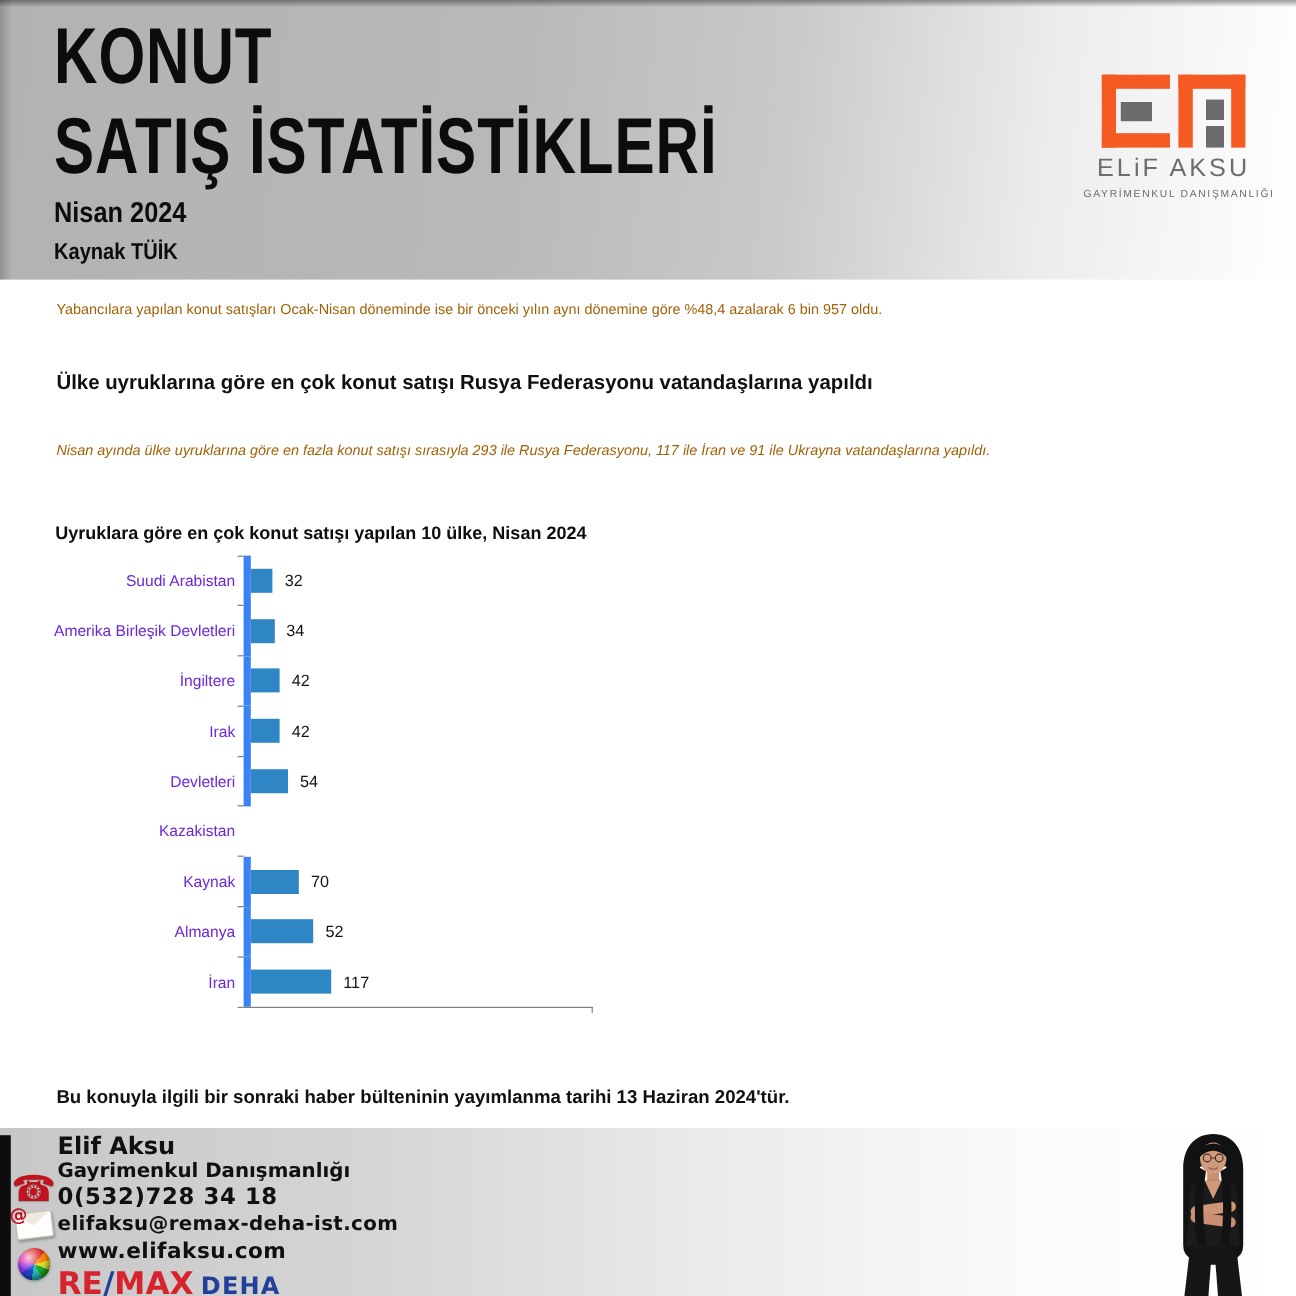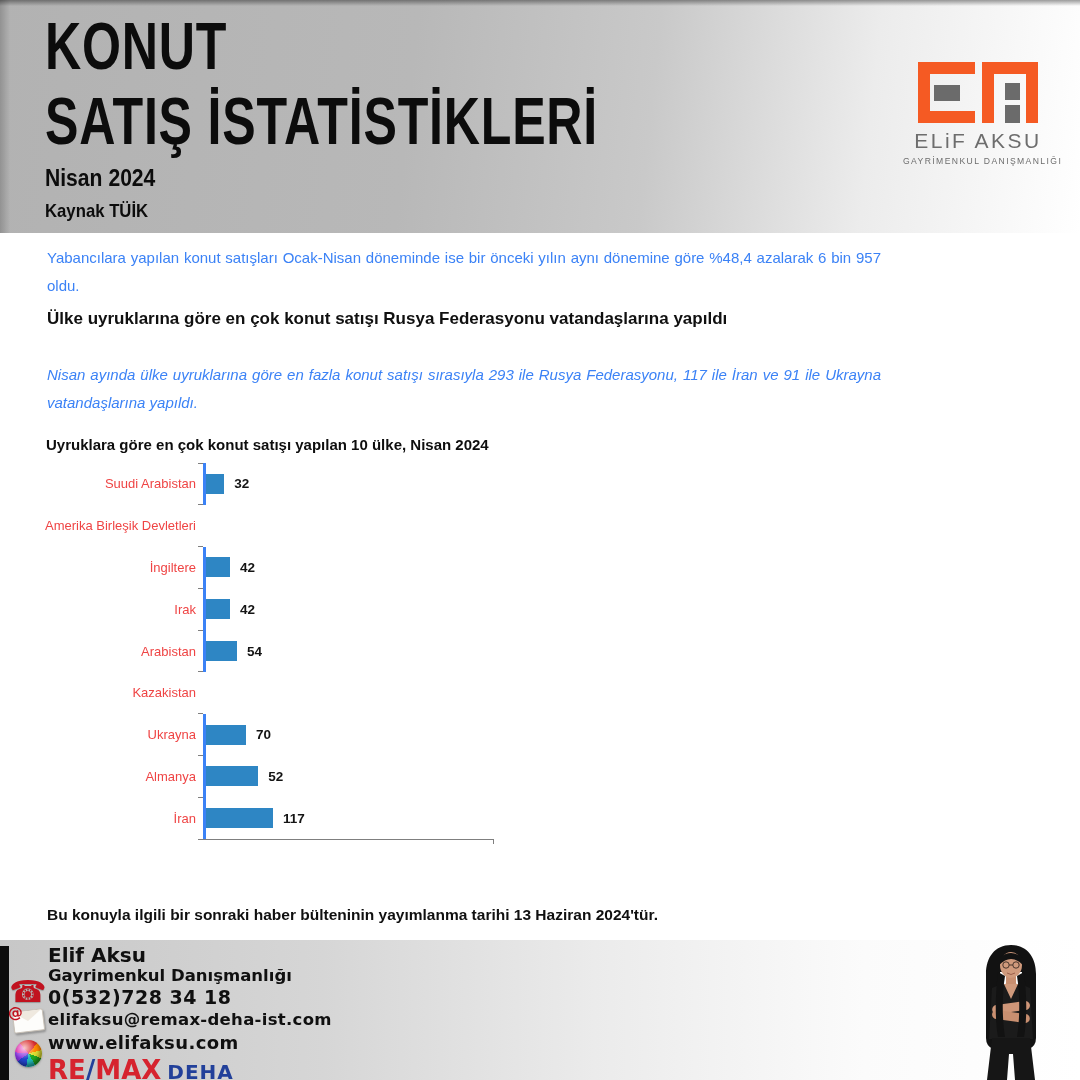--- a/index.html
+++ b/index.html
@@ -42,46 +42,45 @@
     display:block;margin-top:5px;color:#6d6d6d;font-size:21px;font-weight:400;
     letter-spacing:2.5px;white-space:nowrap;
   }
   .logo-tagline{
     display:block;margin-top:3px;color:#6d6d6d;font-size:8.6px;font-weight:400;
     letter-spacing:1.4px;white-space:nowrap;
   }
   
   .para{
     position:absolute;left:47px;width:834px;margin:0;
-    font-size:15px;line-height:28px;text-align:justify;color:#3b82f6;
+    font-size:12px;line-height:28px;text-align:justify;color:#a16207;
   }
   .para1{top:244px;}
   .headline{
     position:absolute;left:47px;top:309px;margin:0;
     font-size:17px;font-weight:700;color:#101010;white-space:nowrap;
   }
   .para2{top:361px;font-style:italic;}
   .footnote{
     position:absolute;left:47px;top:906px;margin:0;
     font-size:15.5px;font-weight:700;color:#101010;white-space:nowrap;
   }
   
   .chart-title{
     position:absolute;left:46px;top:436px;margin:0;
     font-size:15px;font-weight:700;color:#0e0e0e;white-space:nowrap;
   }
   .chart{position:absolute;left:33px;top:463px;width:620px;}
   .chart-row{display:flex;align-items:center;height:41.8px;position:relative;}
   .chart-label{
-    width:163px;padding-right:7px;text-align:right;font-size:13px;color:#ef4444;white-space:nowrap;
+    width:163px;padding-right:7px;text-align:right;font-size:13px;color:#6d28d9;white-space:nowrap;
   }
   .chart-bar-area{
     position:relative;height:100%;flex:1;display:flex;align-items:center;
-    border-left:3px solid #3b82f6;
-    font-weight:bold;
+    border-left:6px solid #3b82f6;
   }
   .chart-bar{height:20px;background:#2e86c4;}
   .chart-value{margin-left:10px;font-size:13.5px;color:#141414;}
   .chart-row::after{ 
     content:"";position:absolute;left:165px;bottom:-0.5px;width:5px;height:1px;background:#7f7f7f;
   }
   .chart-row:first-child::before{ 
     content:"";position:absolute;left:165px;top:-0.5px;width:5px;height:1px;background:#7f7f7f;
   }
   .chart-xaxis{
@@ -176,47 +175,51 @@
 <div class="chart">
   <div class="chart-row">
     <span class="chart-label">Suudi Arabistan</span>
     <span class="chart-bar-area">
         <span class="chart-bar" style="width: 18.3px; background: rgb(46, 134, 196);"></span>
         <span class="chart-value">32</span>
       </span>
   </div>
   <div class="chart-row">
     <span class="chart-label">Amerika Birleşik Devletleri</span>
+    <span class="chart-bar-area">
+        <span class="chart-bar" style="width: 19.5px; background: rgb(46, 134, 196);"></span>
+        <span class="chart-value">34</span>
+      </span>
   </div>
   <div class="chart-row">
     <span class="chart-label">İngiltere</span>
     <span class="chart-bar-area">
         <span class="chart-bar" style="width: 24.1px; background: rgb(46, 134, 196);"></span>
         <span class="chart-value">42</span>
       </span>
   </div>
   <div class="chart-row">
     <span class="chart-label">Irak</span>
     <span class="chart-bar-area">
         <span class="chart-bar" style="width: 24.1px; background: rgb(46, 134, 196);"></span>
         <span class="chart-value">42</span>
       </span>
   </div>
   <div class="chart-row">
-    <span class="chart-label">Arabistan</span>
+    <span class="chart-label">Devletleri</span>
     <span class="chart-bar-area">
         <span class="chart-bar" style="width: 31px; background: rgb(46, 134, 196);"></span>
         <span class="chart-value">54</span>
       </span>
   </div>
   <div class="chart-row">
     <span class="chart-label">Kazakistan</span>
   </div>
   <div class="chart-row">
-    <span class="chart-label">Ukrayna</span>
+    <span class="chart-label">Kaynak</span>
     <span class="chart-bar-area">
         <span class="chart-bar" style="width: 40.1px; background: rgb(46, 134, 196);"></span>
         <span class="chart-value">70</span>
       </span>
   </div>
   <div class="chart-row">
     <span class="chart-label">Almanya</span>
     <span class="chart-bar-area">
         <span class="chart-bar" style="width: 52.2px; background: rgb(46, 134, 196);"></span>
         <span class="chart-value">52</span>

